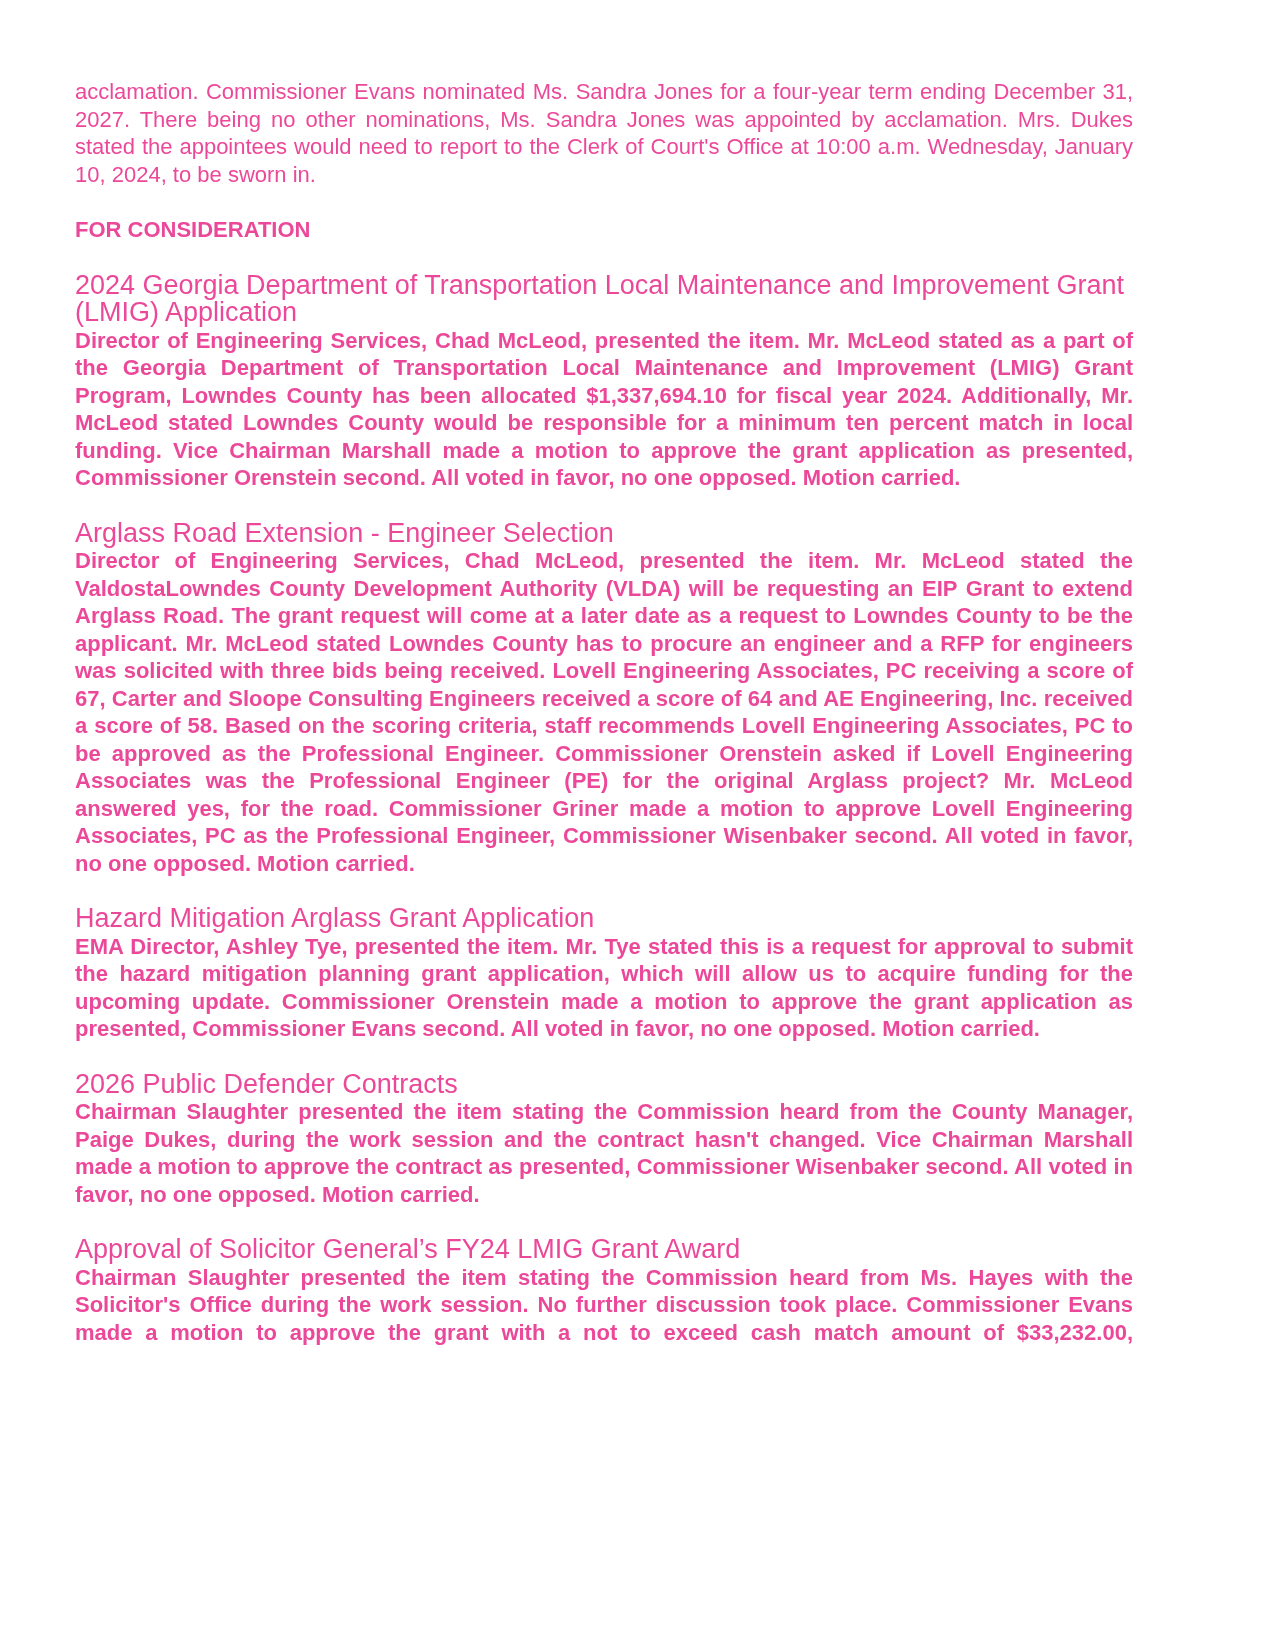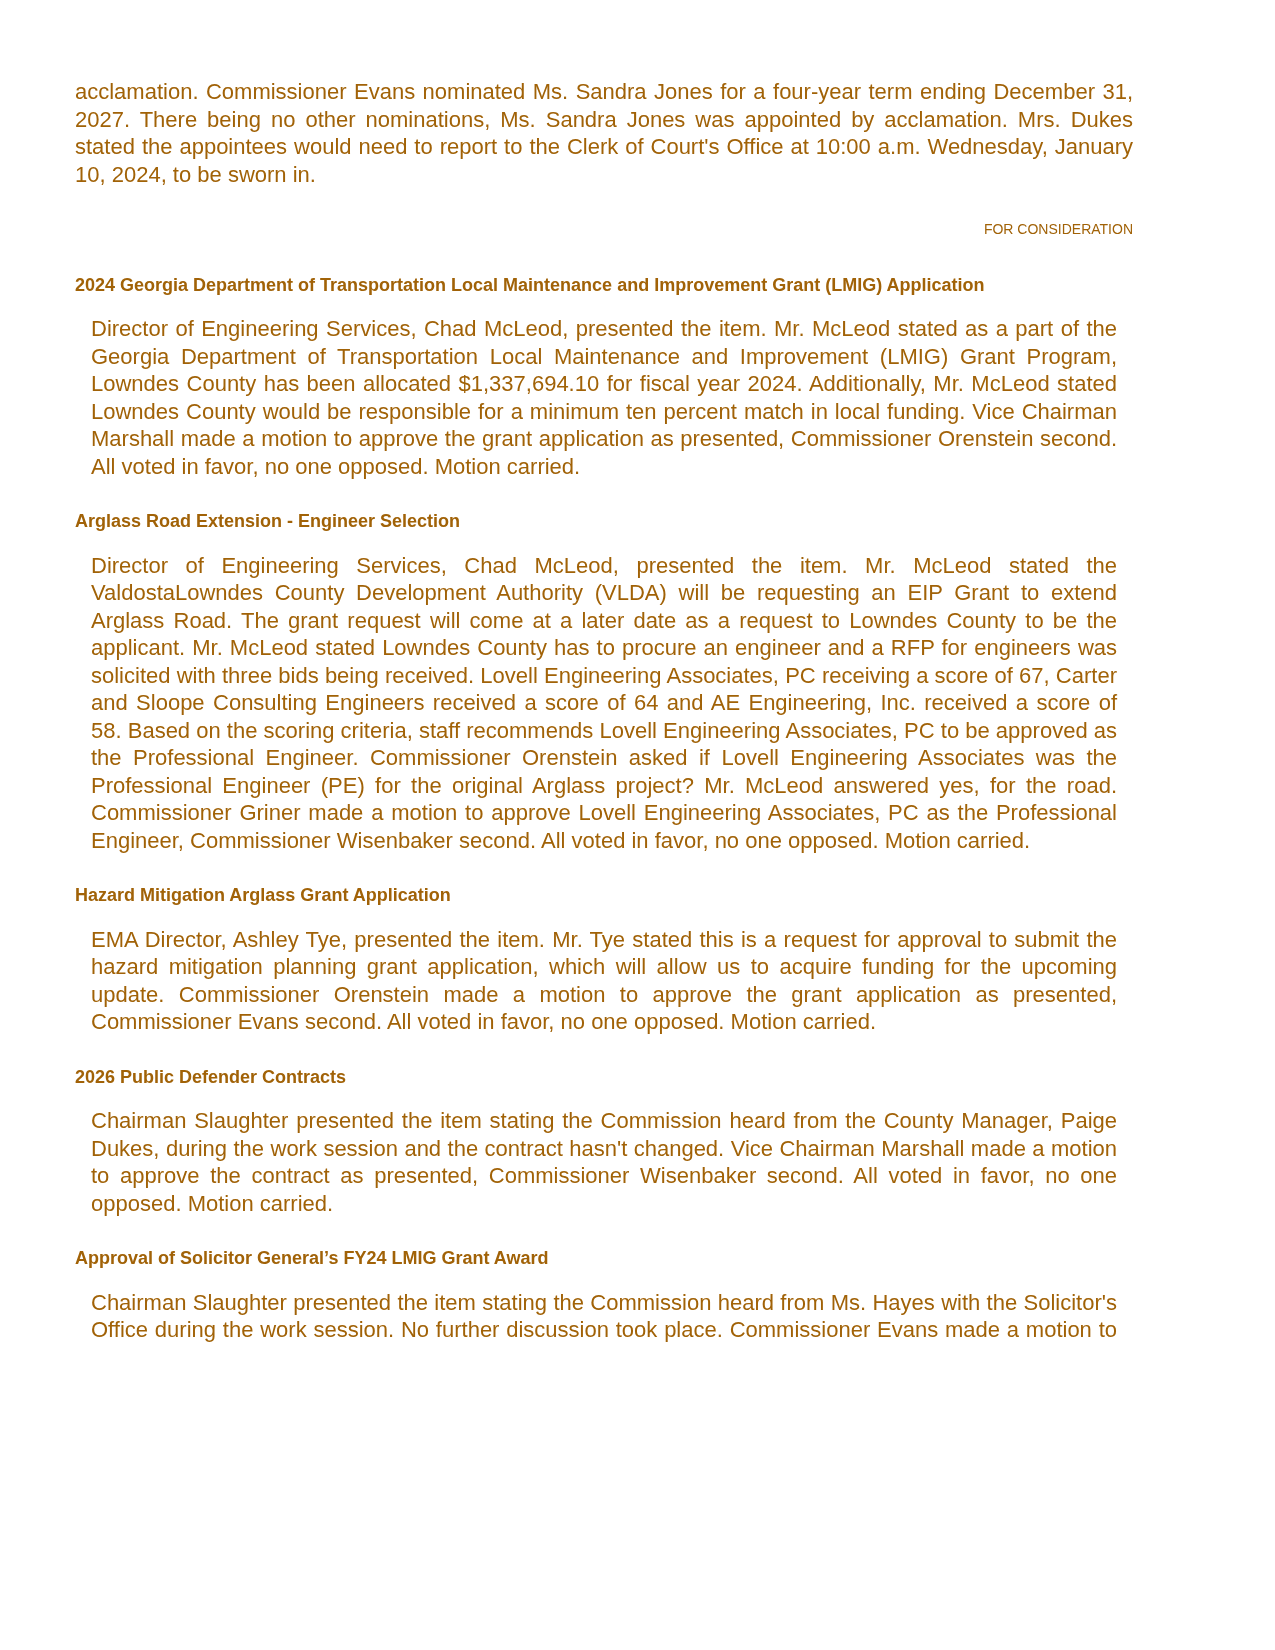--- a/index.html
+++ b/index.html
@@ -6,49 +6,50 @@
     margin: 0;
     padding: 0;
     background: #ffffff;
   }
   .page {
     position: relative;
     width: 1275px;
     height: 1349px;
     background: #ffffff;
     font-family: "Liberation Sans", "DejaVu Sans", sans-serif;
-    color: #a16207;
+    color: #ec4899;
     box-sizing: border-box;
     padding: 78px 142px 0 75px;
   }
   .body-text {
     font-size: 22px;
     line-height: 27.5px;
     text-align: justify;
     margin: 0 0 28px 0;
   }
   .section-heading {
-    font-size: 18px;
+    font-size: 27px;
     line-height: 27.5px;
-    font-weight: bold;
+    font-weight: normal;
     text-align: left;
     margin: 0;
   }
   .main-heading {
-    font-size: 14px;
+    font-size: 22px;
     line-height: 27.5px;
-    font-weight: normal;
-    text-align: right;
+    font-weight: bold;
+    text-align: left;
     margin: 0 0 28px 0;
   }
   .section {
     margin: 0 0 28px 0;
   }
   .section .body-text {
-    margin: 16px;
+    margin: 0;
+    font-weight: bold;
   }
   .page-number {
     position: absolute;
     top: 1442px;
     left: 0;
     width: 1275px;
     text-align: center;
     font-size: 22px;
     line-height: 27.5px;
   }

